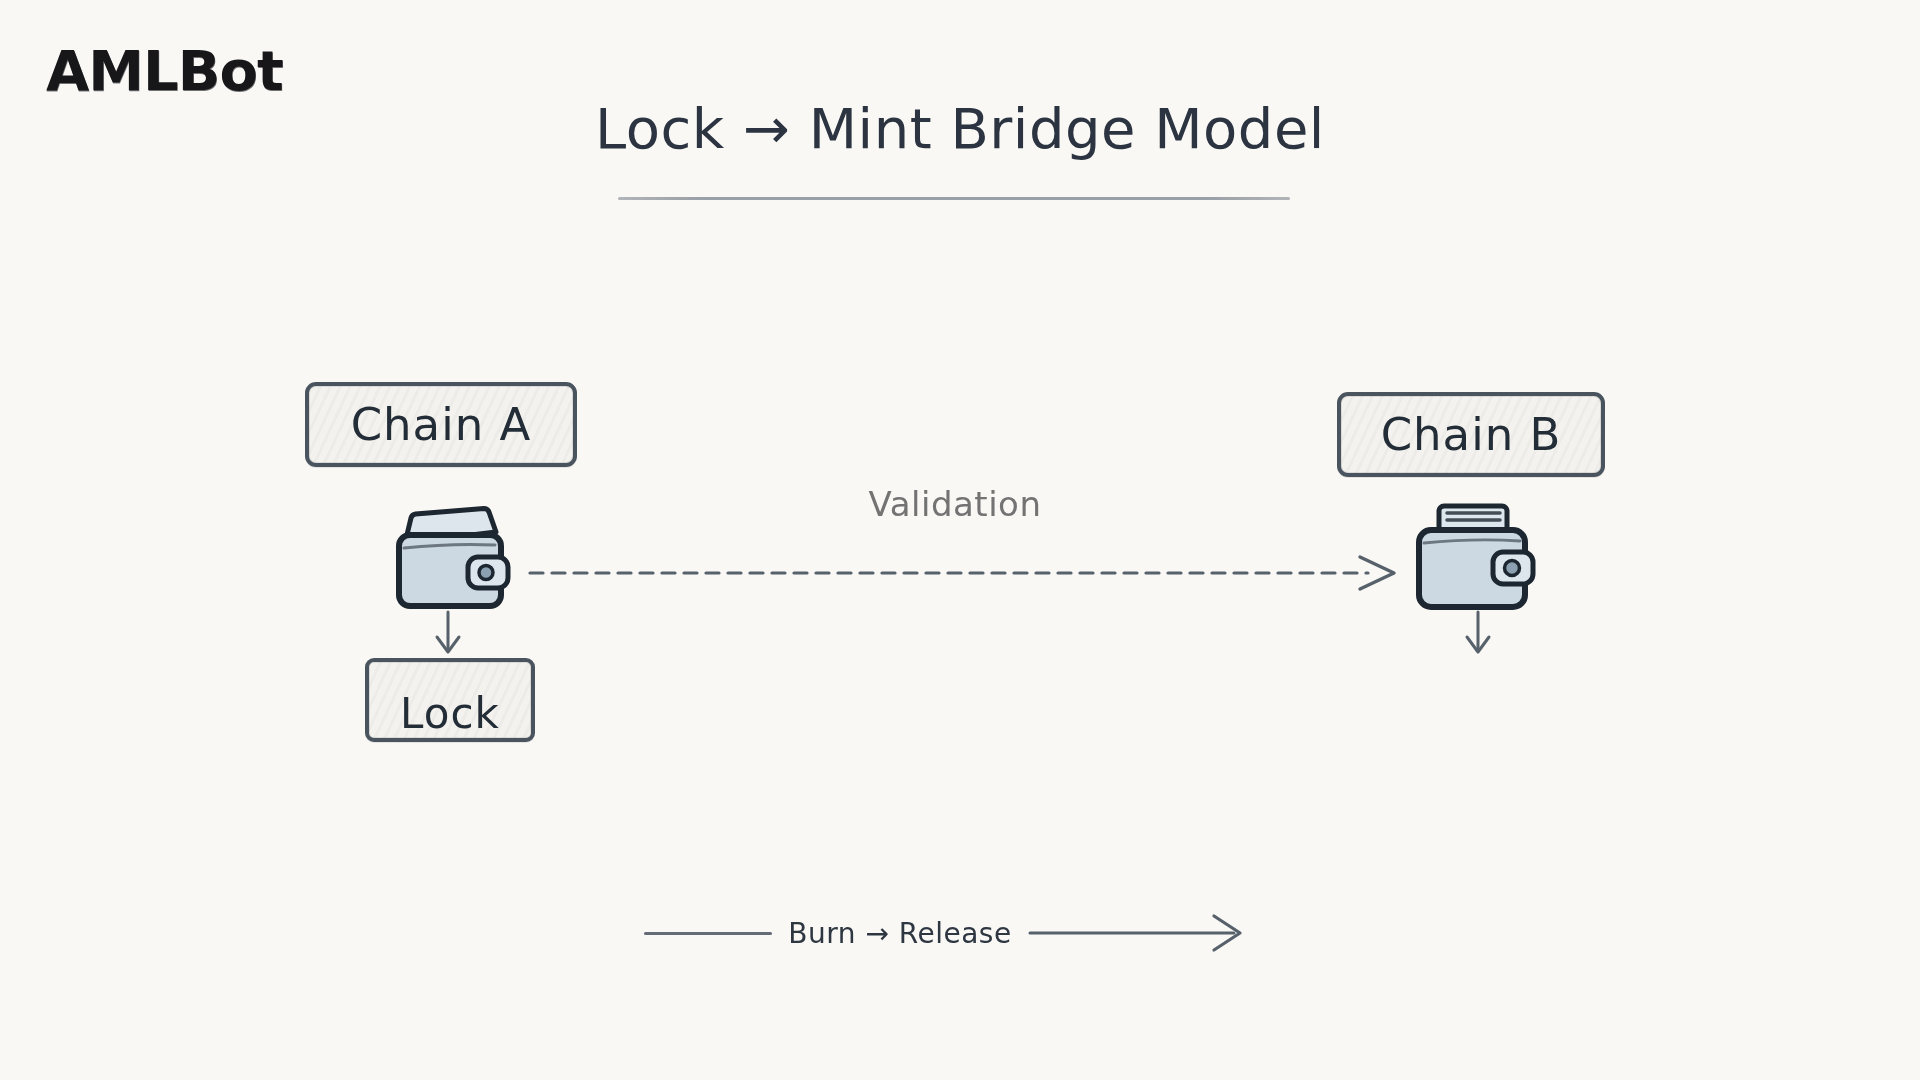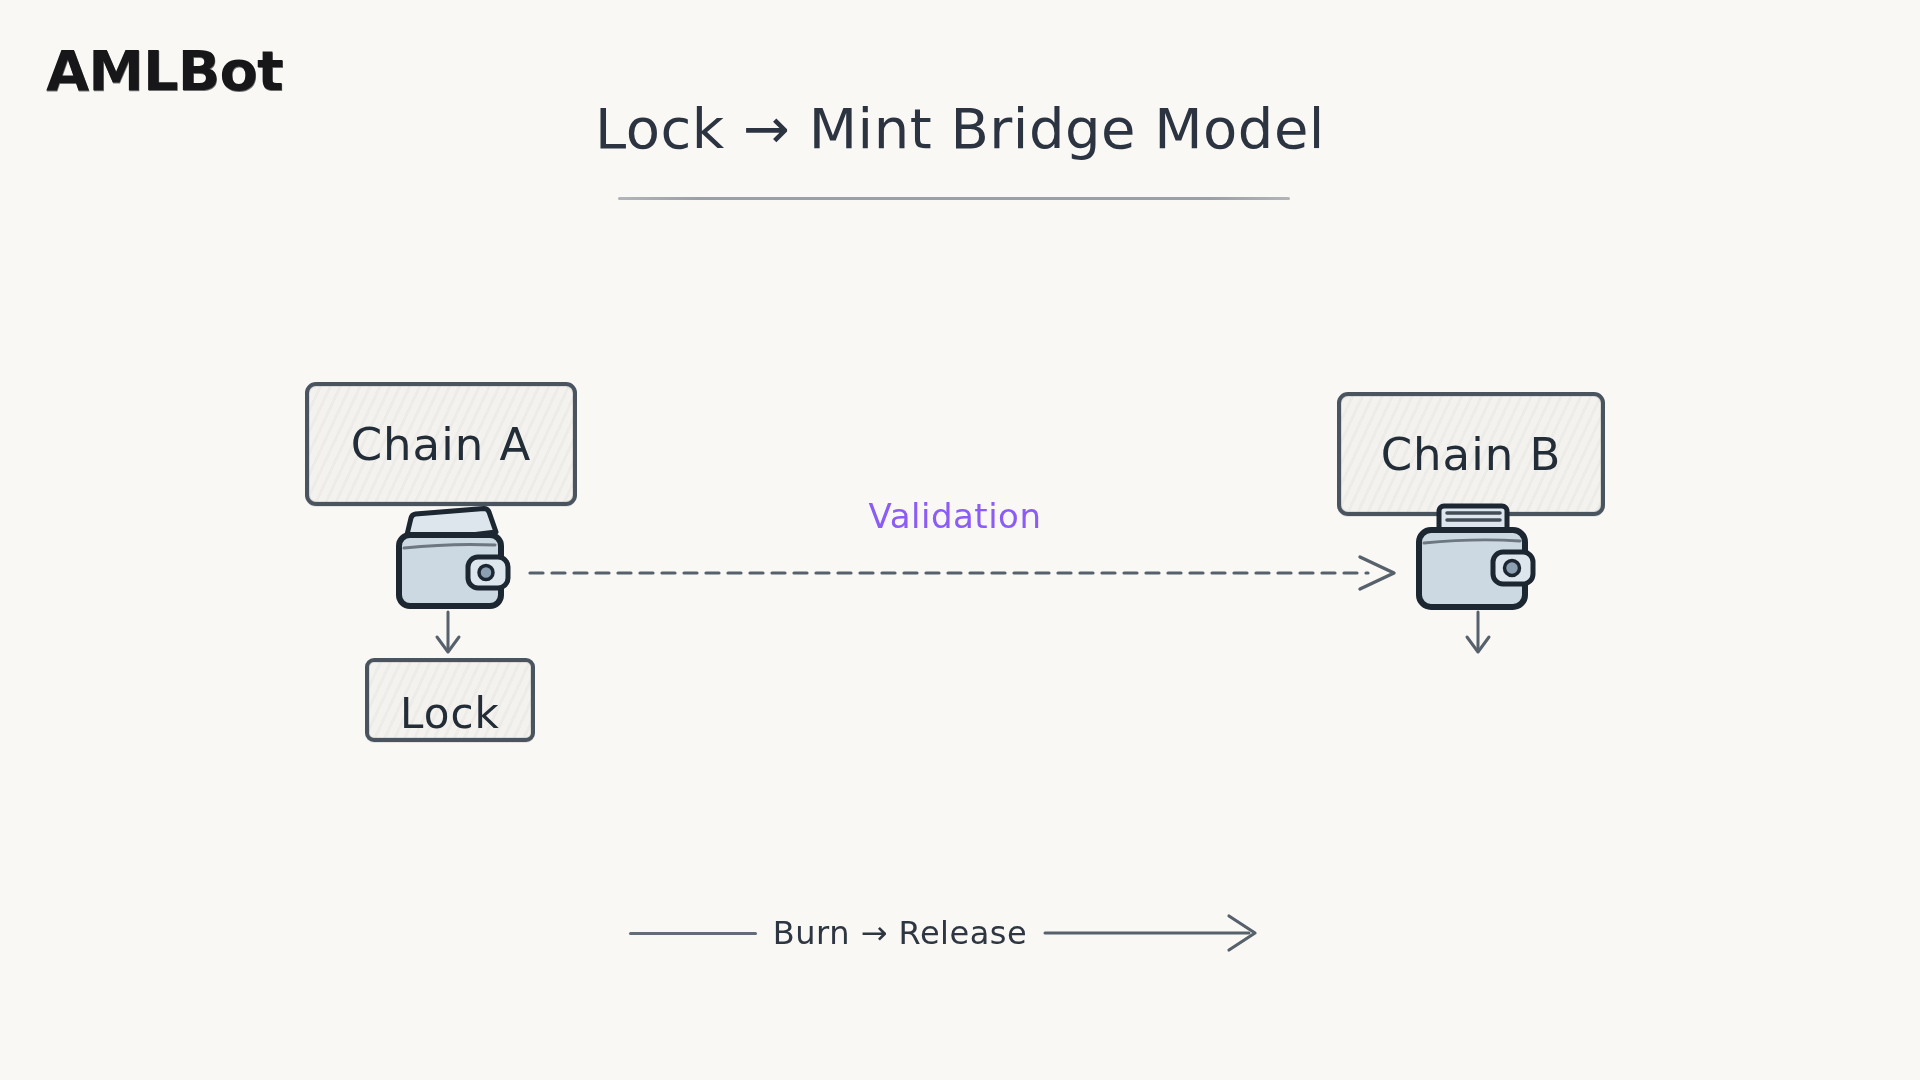--- a/index.html
+++ b/index.html
@@ -51,48 +51,48 @@
     position:absolute;
     border:4px solid var(--box_border);
     border-radius:11px;
     background:
       repeating-linear-gradient(115deg,rgba(90,95,100,0.045) 0 3px,rgba(0,0,0,0) 3px 9px),
       var(--box_fill);
     box-shadow:inset 0 0 0 1px rgba(70,80,90,.14), 0 1px 0 rgba(70,80,90,.12);
     display:flex;align-items:center;justify-content:center;
     color:#232d37;
   }
-  .node-chain{width:272px;height:124px;font-size:45px;letter-spacing:1px;}
+  .node-chain{width:272px;height:85px;font-size:45px;letter-spacing:1px;}
   .node-action{width:170px;height:84px;font-size:42px;letter-spacing:1px;border-radius:9px;align-items:flex-end;}
   .chain-a{left:305px;top:382px;}
   .chain-b{left:1337px;top:382px;width:268px;margin-top:10px;}
   .lock{left:365px;top:658px;}
   .mint{left:1387px;top:658px;}
 
   
   .validation-label{
-    position:absolute;left:815px;top:496px;width:280px;
-    text-align:center;font-size:34px;color:#8b5cf6;letter-spacing:0.5px;
+    position:absolute;left:815px;top:484px;width:280px;
+    text-align:center;font-size:34px;color:#737373;letter-spacing:0.5px;
   }
 
   
   svg{position:absolute;overflow:visible;}
   .stroke-ink{stroke:var(--wallet_outline);fill:none;stroke-linecap:round;stroke-linejoin:round;}
   .stroke-arrow{stroke:var(--arrow_gray);fill:none;stroke-linecap:round;stroke-linejoin:round;}
   .wallet-body{fill:var(--wallet_fill);}
   .wallet-flap{fill:var(--wallet_flap);}
   .wallet-btn{fill:var(--wallet_button);}
 
   
   .bottom-flow{
     position:absolute;left:600px;top:898px;width:700px;height:70px;
     display:flex;align-items:center;justify-content:center;gap:16px;
   }
   .flow-line{width:128px;height:3px;background:var(--arrow_gray);border-radius:2px;opacity:.92;}
-  .flow-label{font-size:32px;color:#2d3641;letter-spacing:0.5px;white-space:nowrap;}
+  .flow-label{font-size:28px;color:#2d3641;letter-spacing:0.5px;white-space:nowrap;}
   .flow-arrow-svg{position:static;flex:0 0 auto;}
 </style>
 </head>
 <body>
 
 <div class="stage">
 
   <div class="logo">AMLBot</div>
 
   <div class="title-wrap">

